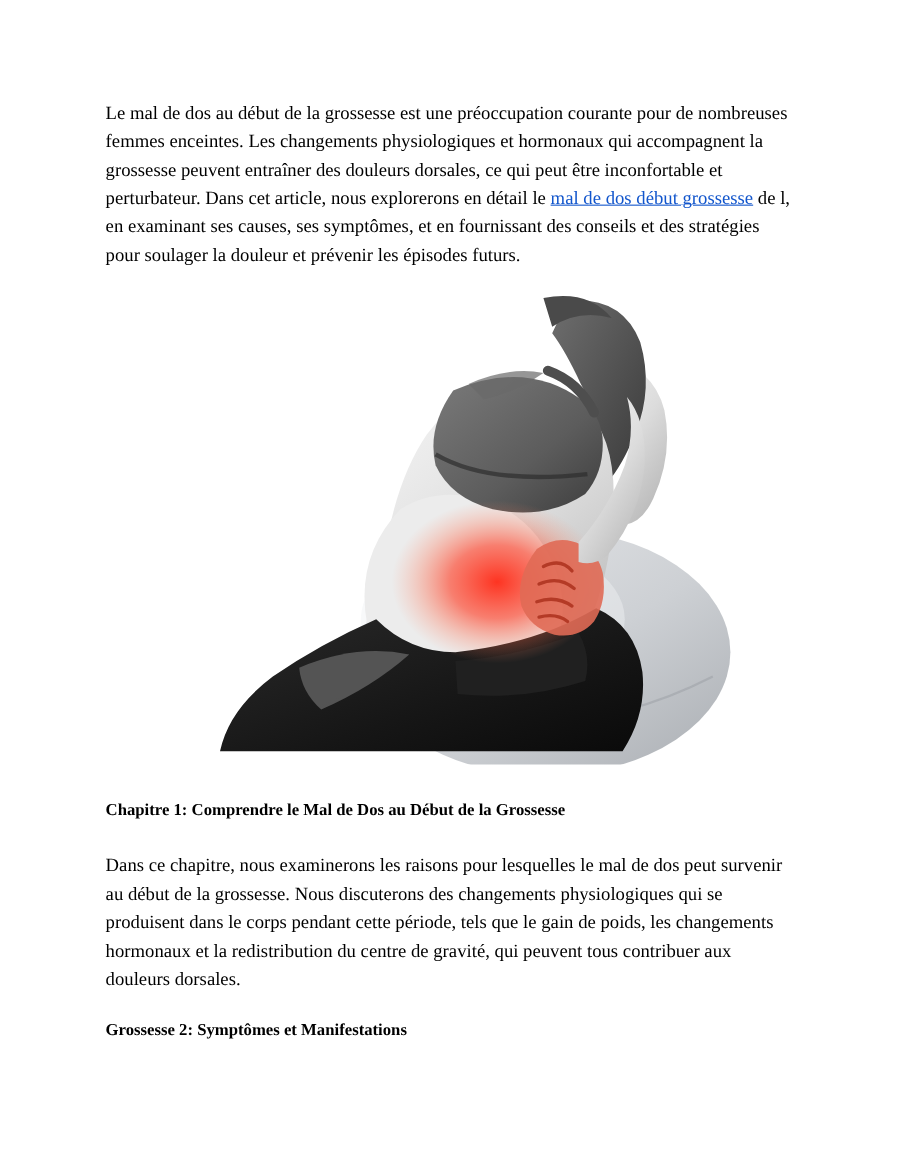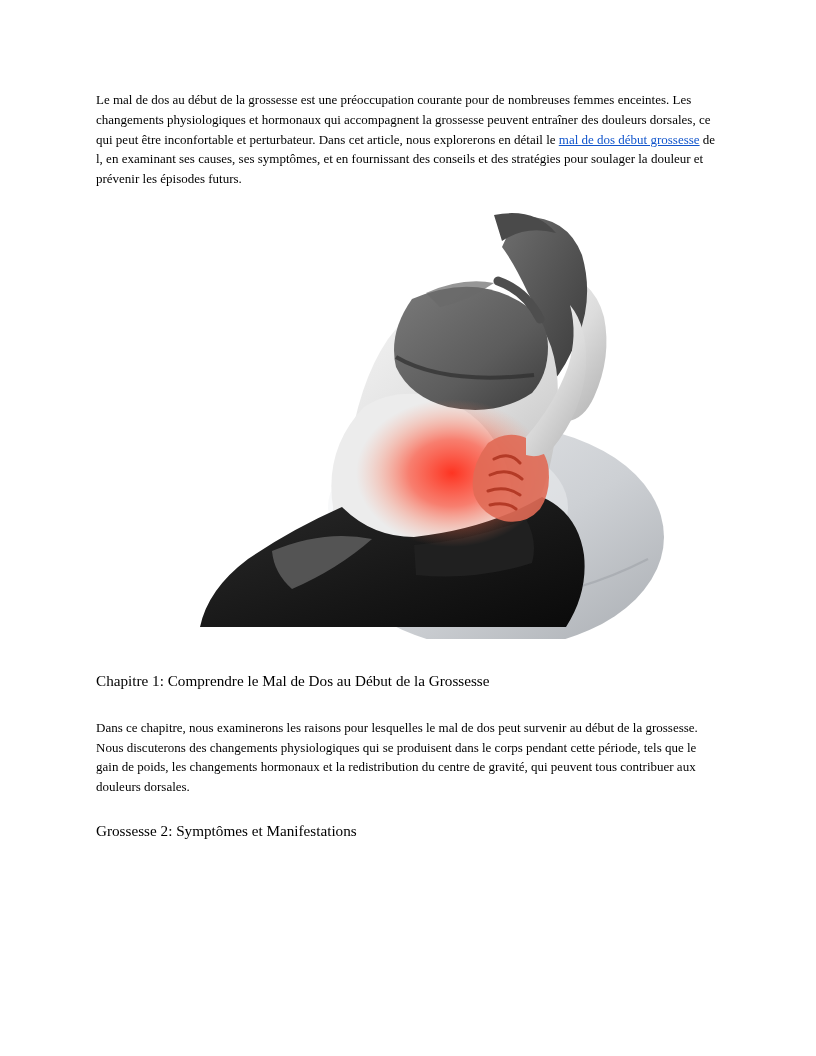--- a/index.html
+++ b/index.html
@@ -22,21 +22,21 @@
     box-sizing: border-box;
   }
   .content {
     position: absolute;
     left: 96px;
     top: 90px;
     width: 624px;
   }
   p.body-text {
     margin: 0 0 0 0;
-    font-size: 13px;
+    font-size: 17px;
     line-height: 1.52;
     text-align: left;
     color: #000000;
   }
   a.inline-link {
     color: #1155cc;
     text-decoration: underline;
   }
   .figure {
     margin: 18px 0 0 0;
@@ -44,21 +44,21 @@
     display: block;
   }
   .figure svg {
     display: block;
     width: 624px;
     height: 432px;
   }
   h2.chapter-heading {
     margin: 0;
     font-size: 15.2px;
-    font-weight: normal;
+    font-weight: bold;
     line-height: 1.52;
     color: #000000;
   }
   .spacer-sm { height: 22px; }
   .spacer-md { height: 26px; }
   .spacer-lg { height: 30px; }
 </style>
 </head>
 <body>
 

